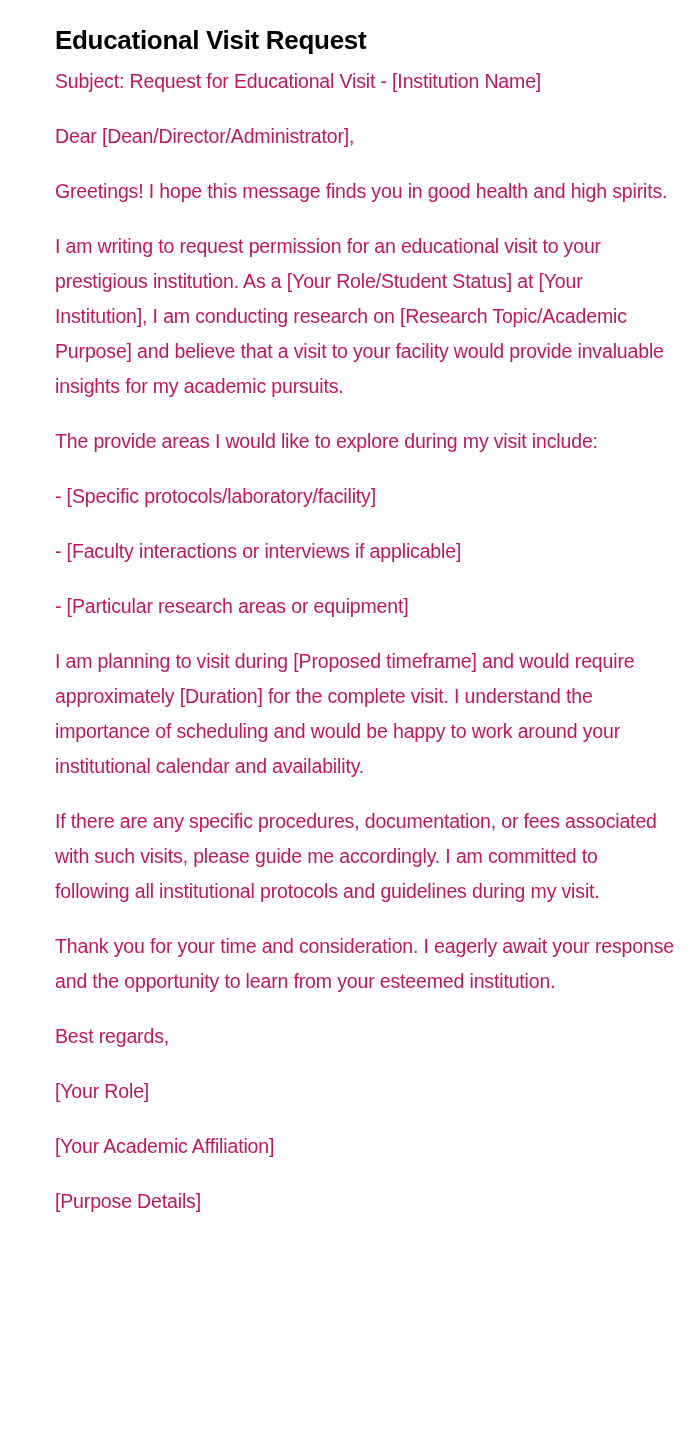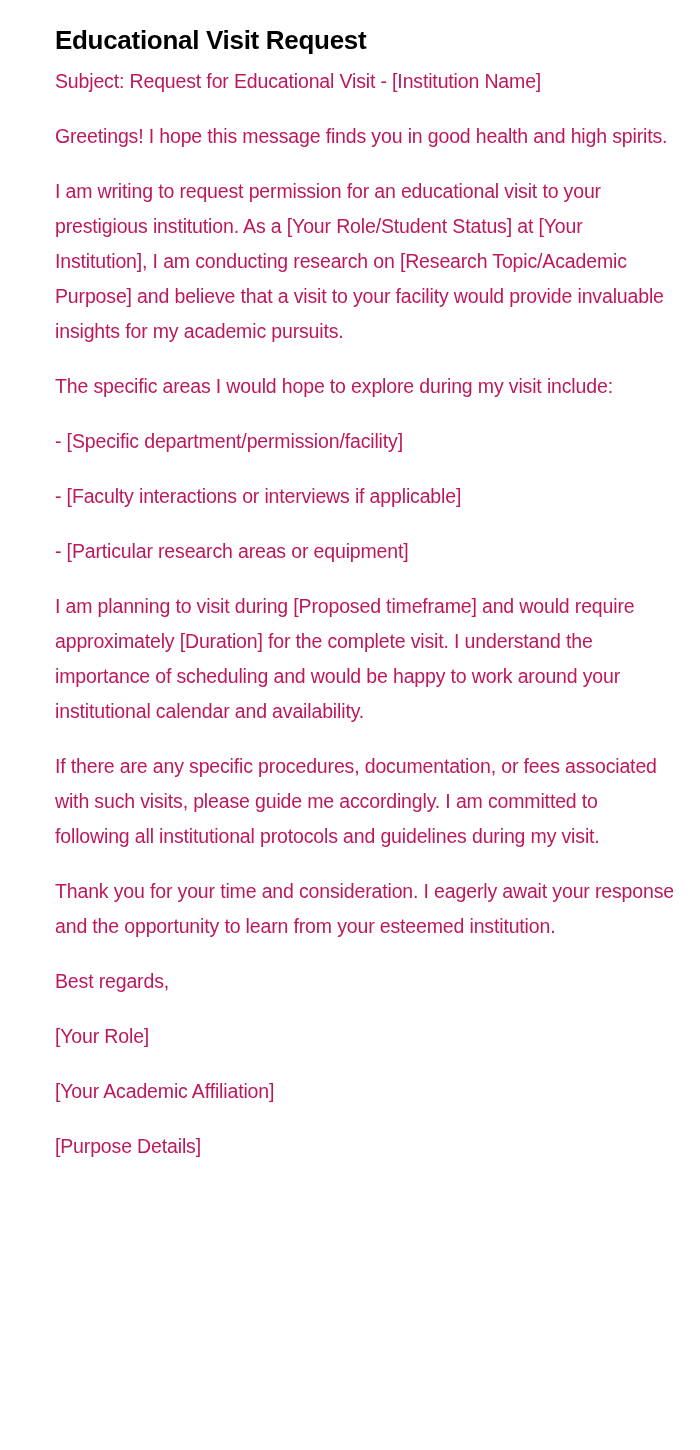--- a/index.html
+++ b/index.html
@@ -35,27 +35,28 @@
       letter-spacing: -0.15px;
     }
   </style>
 </head>
 <body>
 
 <div class="doc">
   <h1 class="doc-title">Educational Visit Request</h1>
 
   <p class="para">Subject: Request for Educational Visit - [Institution Name]</p>
+  <p class="para">Dear [Dean/Director/Administrator],</p>
 
   <p class="para">Greetings! I hope this message finds you in good health and high spirits.</p>
   <p class="para">I am writing to request permission for an educational visit to your prestigious institution. As a [Your Role/Student Status] at [Your Institution], I am conducting research on [Research Topic/Academic Purpose] and believe that a visit to your facility would provide invaluable insights for my academic pursuits.</p>
-  <p class="para">The specific areas I would hope to explore during my visit include:</p>
+  <p class="para">The provide areas I would like to explore during my visit include:</p>
 
   <div>
-    <p class="para">- [Specific department/permission/facility]</p>
+    <p class="para">- [Specific protocols/laboratory/facility]</p>
     <p class="para">- [Faculty interactions or interviews if applicable]</p>
     <p class="para">- [Particular research areas or equipment]</p>
   </div>
 
   <p class="para">I am planning to visit during [Proposed timeframe] and would require approximately [Duration] for the complete visit. I understand the importance of scheduling and would be happy to work around your institutional calendar and availability.</p>
   <p class="para">If there are any specific procedures, documentation, or fees associated with such visits, please guide me accordingly. I am committed to following all institutional protocols and guidelines during my visit.</p>
   <p class="para">Thank you for your time and consideration. I eagerly await your response and the opportunity to learn from your esteemed institution.</p>
 
   <p class="para">Best regards,</p>
 

